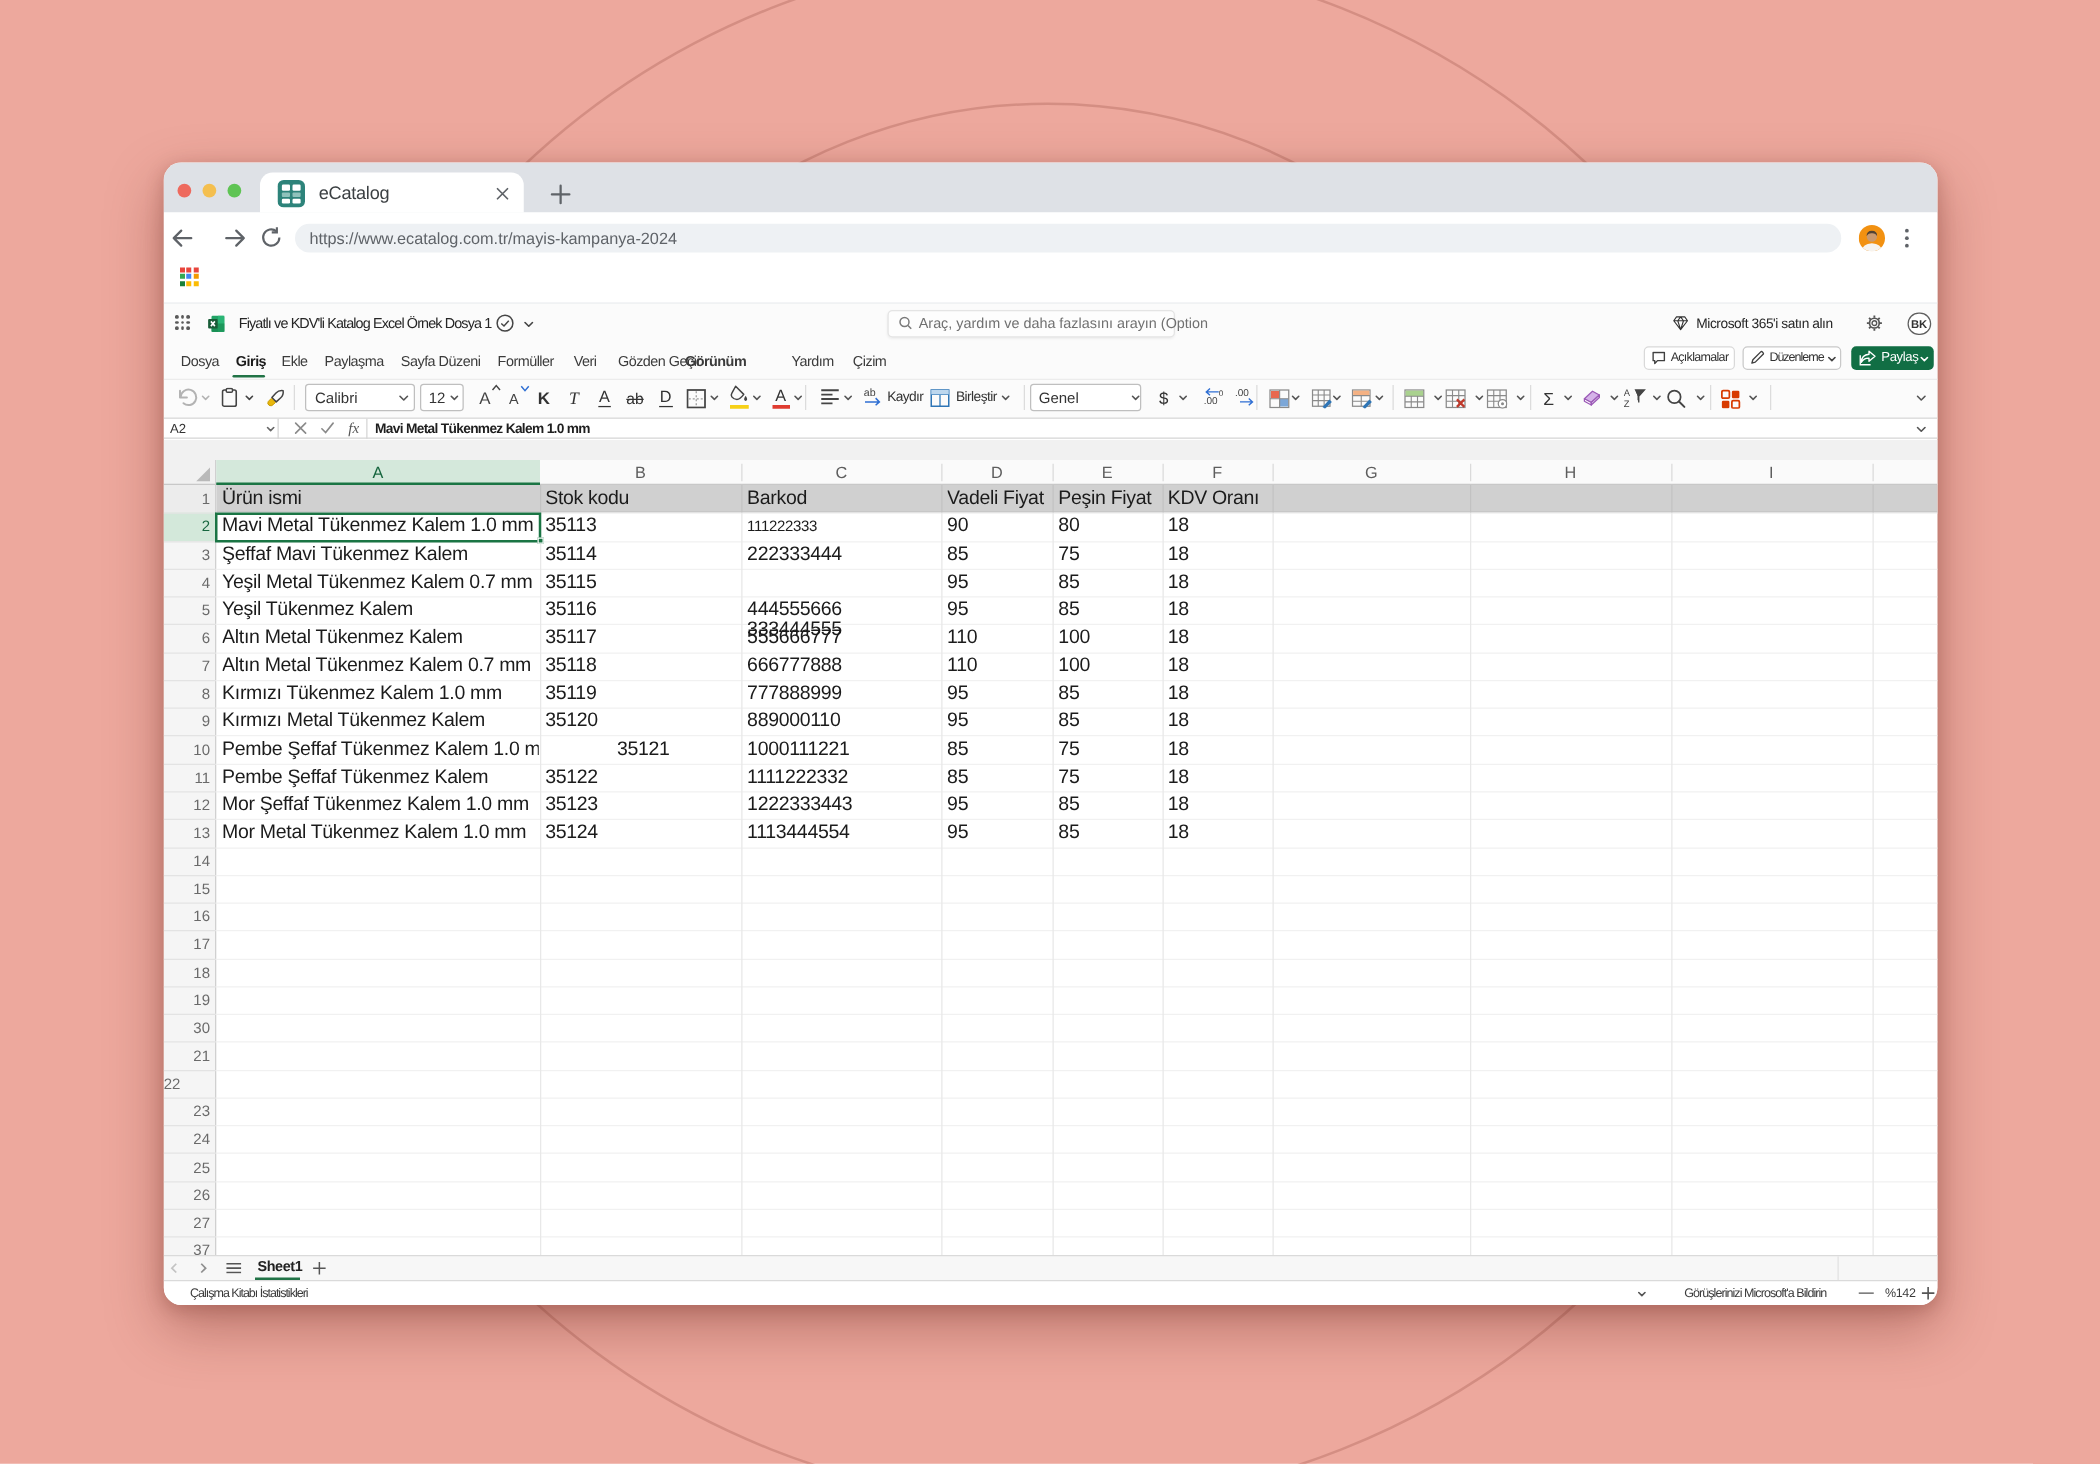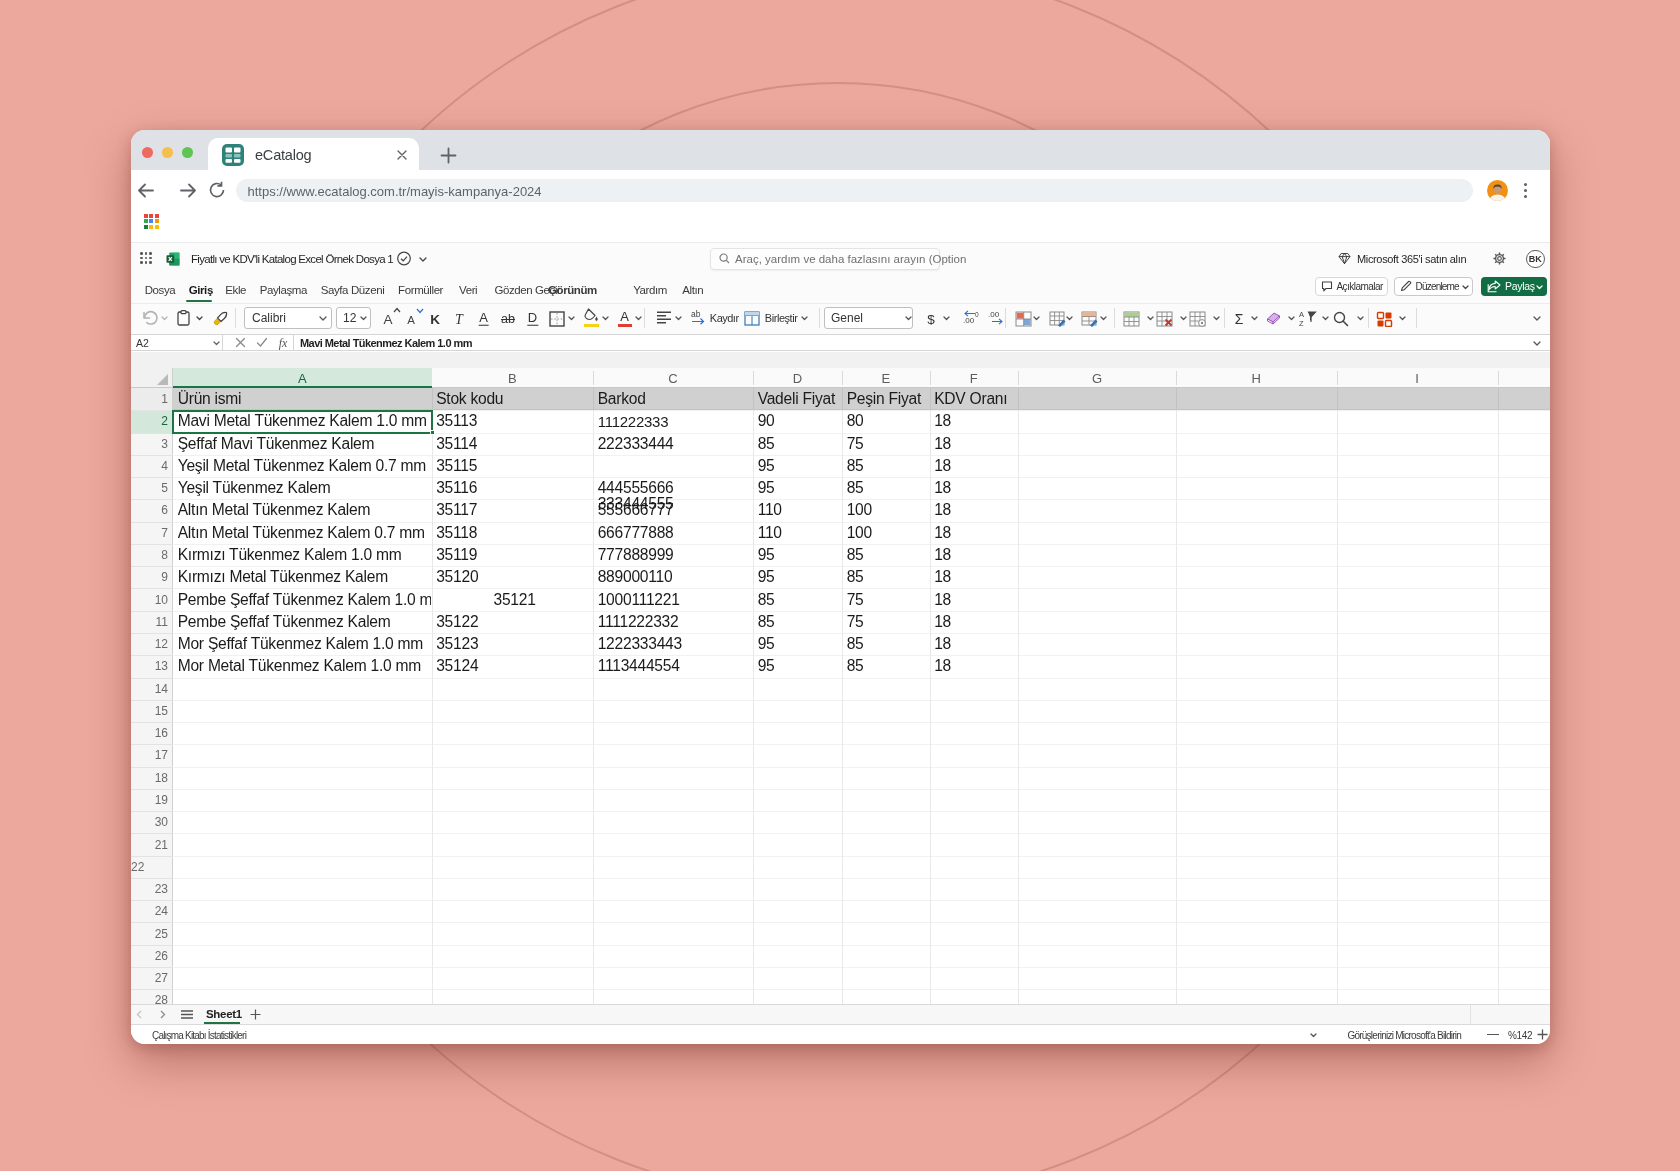--- a/index.html
+++ b/index.html
@@ -118,21 +118,21 @@
 <div style="position:absolute;left:13.7px;top:159.5px;transform:translateY(-50%);font-size:11.5px;color:#3b3b3b;font-weight:400;white-space:nowrap;letter-spacing:-0.4px;">Dosya</div>
 <div style="position:absolute;left:57.7px;top:159.5px;transform:translateY(-50%);font-size:11.5px;color:#1b1b1b;font-weight:700;white-space:nowrap;letter-spacing:-0.4px;">Giriş</div>
 <div style="position:absolute;left:94.3px;top:159.5px;transform:translateY(-50%);font-size:11.5px;color:#3b3b3b;font-weight:400;white-space:nowrap;letter-spacing:-0.4px;">Ekle</div>
 <div style="position:absolute;left:128.7px;top:159.5px;transform:translateY(-50%);font-size:11.5px;color:#3b3b3b;font-weight:400;white-space:nowrap;letter-spacing:-0.4px;">Paylaşma</div>
 <div style="position:absolute;left:189.7px;top:159.5px;transform:translateY(-50%);font-size:11.5px;color:#3b3b3b;font-weight:400;white-space:nowrap;letter-spacing:-0.4px;">Sayfa Düzeni</div>
 <div style="position:absolute;left:267.1px;top:159.5px;transform:translateY(-50%);font-size:11.5px;color:#3b3b3b;font-weight:400;white-space:nowrap;letter-spacing:-0.4px;">Formüller</div>
 <div style="position:absolute;left:328px;top:159.5px;transform:translateY(-50%);font-size:11.5px;color:#3b3b3b;font-weight:400;white-space:nowrap;letter-spacing:-0.4px;">Veri</div>
 <div style="position:absolute;left:363.4px;top:159.5px;transform:translateY(-50%);font-size:11.5px;color:#3b3b3b;font-weight:400;white-space:nowrap;letter-spacing:-0.4px;">Gözden Geçir</div>
 <div style="position:absolute;left:417px;top:159.5px;transform:translateY(-50%);font-size:11.5px;color:#3b3b3b;font-weight:700;white-space:nowrap;letter-spacing:-0.4px;">Görünüm</div>
 <div style="position:absolute;left:502.2px;top:159.5px;transform:translateY(-50%);font-size:11.5px;color:#3b3b3b;font-weight:400;white-space:nowrap;letter-spacing:-0.4px;">Yardım</div>
-<div style="position:absolute;left:551.3px;top:159.5px;transform:translateY(-50%);font-size:11.5px;color:#3b3b3b;font-weight:400;white-space:nowrap;letter-spacing:-0.4px;">Altın</div>
+<div style="position:absolute;left:551.3px;top:159.5px;transform:translateY(-50%);font-size:11.5px;color:#3b3b3b;font-weight:400;white-space:nowrap;letter-spacing:-0.4px;">Çizim</div>
 <div style="position:absolute;left:55.2px;top:169.8px;width:26px;height:2.6px;background:#217346;border-radius:2px;"></div>
 <div style="position:absolute;left:0px;top:172.8px;width:1419px;height:1px;background:#ececec;"></div>
 <div style="position:absolute;left:1183.5px;top:146.5px;width:73px;height:19.5px;background:#fff;border:1px solid #d9d9d9;border-radius:4px;"></div>
 <svg style="position:absolute;left:1190px;top:150.5px" width="12" height="11" viewBox="0 0 12 11">
       <path d="M1.5 1 H10.5 V7.5 H5 L2.8 9.8 V7.5 H1.5 Z" fill="none" stroke="#404040" stroke-width="1.1" stroke-linejoin="round"></path>
     </svg>
 <div style="position:absolute;left:1205.5px;top:156.3px;transform:translateY(-50%);font-size:10px;color:#333;font-weight:400;white-space:nowrap;letter-spacing:-0.55px;">Açıklamalar</div>
 <div style="position:absolute;left:1262.5px;top:146.5px;width:79px;height:19.5px;background:#fff;border:1px solid #c9c9c9;border-radius:4px;"></div>
 <svg style="position:absolute;left:1269px;top:150px" width="12" height="12" viewBox="0 0 12 12">
       <path d="M1.5 10.5 L2.3 7.8 L8.6 1.5 Q9.2 0.9 9.9 1.6 L10.4 2.1 Q11.1 2.8 10.5 3.4 L4.2 9.7 Z" fill="none" stroke="#404040" stroke-width="1.1" stroke-linejoin="round"></path>
@@ -439,21 +439,21 @@
 <div style="position:absolute;left:0;top:759.08px;transform:translateY(-50%);width:37px;text-align:right;font-size:12px;color:#6a6a6a;">23</div>
 <div style="position:absolute;left:0px;top:770.21px;width:42px;height:1px;background:#e3e3e3;"></div>
 <div style="position:absolute;left:0;top:781.35px;transform:translateY(-50%);width:37px;text-align:right;font-size:12px;color:#6a6a6a;">24</div>
 <div style="position:absolute;left:0px;top:792.48px;width:42px;height:1px;background:#e3e3e3;"></div>
 <div style="position:absolute;left:0;top:803.62px;transform:translateY(-50%);width:37px;text-align:right;font-size:12px;color:#6a6a6a;">25</div>
 <div style="position:absolute;left:0px;top:814.75px;width:42px;height:1px;background:#e3e3e3;"></div>
 <div style="position:absolute;left:0;top:825.88px;transform:translateY(-50%);width:37px;text-align:right;font-size:12px;color:#6a6a6a;">26</div>
 <div style="position:absolute;left:0px;top:837.02px;width:42px;height:1px;background:#e3e3e3;"></div>
 <div style="position:absolute;left:0;top:848.15px;transform:translateY(-50%);width:37px;text-align:right;font-size:12px;color:#6a6a6a;">27</div>
 <div style="position:absolute;left:0px;top:859.29px;width:42px;height:1px;background:#e3e3e3;"></div>
-<div style="position:absolute;left:0;top:870.42px;transform:translateY(-50%);width:37px;text-align:right;font-size:12px;color:#6a6a6a;">28</div>
+<div style="position:absolute;left:0;top:870.42px;transform:translateY(-50%);width:37px;text-align:right;font-size:12px;color:#6a6a6a;">37</div>
 <div style="position:absolute;left:42px;top:280.27px;width:1377px;height:1px;background:#f1f1f1;"></div>
 <div style="position:absolute;left:42px;top:302.54px;width:1377px;height:1px;background:#f1f1f1;"></div>
 <div style="position:absolute;left:42px;top:324.81px;width:1377px;height:1px;background:#f1f1f1;"></div>
 <div style="position:absolute;left:42px;top:347.08px;width:1377px;height:1px;background:#f1f1f1;"></div>
 <div style="position:absolute;left:42px;top:369.35px;width:1377px;height:1px;background:#f1f1f1;"></div>
 <div style="position:absolute;left:42px;top:391.62px;width:1377px;height:1px;background:#f1f1f1;"></div>
 <div style="position:absolute;left:42px;top:413.89px;width:1377px;height:1px;background:#f1f1f1;"></div>
 <div style="position:absolute;left:42px;top:436.16px;width:1377px;height:1px;background:#f1f1f1;"></div>
 <div style="position:absolute;left:42px;top:458.43px;width:1377px;height:1px;background:#f1f1f1;"></div>
 <div style="position:absolute;left:42px;top:480.7px;width:1377px;height:1px;background:#f1f1f1;"></div>
@@ -493,21 +493,21 @@
 <div style="position:absolute;left:1366.5px;top:280.27px;width:1px;height:593.43px;background:#e8e8e8;"></div>
 <div style="position:absolute;left:1366.5px;top:258px;width:1px;height:22.27px;background:#c2c2c2;"></div>
 <div style="position:absolute;left:46.7px;top:269.13px;transform:translateY(-50%);width:253.8px;overflow:hidden;font-size:15.6px;letter-spacing:-0.25px;color:#1b1b1b;white-space:nowrap;">Ürün ismi</div>
 <div style="position:absolute;left:305.2px;top:269.13px;transform:translateY(-50%);width:156.8px;overflow:hidden;font-size:15.6px;letter-spacing:-0.25px;color:#1b1b1b;white-space:nowrap;">Stok kodu</div>
 <div style="position:absolute;left:466.7px;top:269.13px;transform:translateY(-50%);width:155.3px;overflow:hidden;font-size:15.6px;letter-spacing:-0.25px;color:#1b1b1b;white-space:nowrap;">Barkod</div>
 <div style="position:absolute;left:626.7px;top:269.13px;transform:translateY(-50%);width:84.3px;overflow:hidden;font-size:15.6px;letter-spacing:-0.25px;color:#1b1b1b;white-space:nowrap;">Vadeli Fiyat</div>
 <div style="position:absolute;left:715.7px;top:269.13px;transform:translateY(-50%);width:82.8px;overflow:hidden;font-size:15.6px;letter-spacing:-0.25px;color:#1b1b1b;white-space:nowrap;">Peşin Fiyat</div>
 <div style="position:absolute;left:803.2px;top:269.13px;transform:translateY(-50%);width:83.8px;overflow:hidden;font-size:15.6px;letter-spacing:-0.25px;color:#1b1b1b;white-space:nowrap;">KDV Oranı</div>
 <div style="position:absolute;left:46.7px;top:291.4px;transform:translateY(-50%);width:253.8px;overflow:hidden;font-size:15.6px;letter-spacing:-0.25px;color:#1b1b1b;white-space:nowrap;">Mavi Metal Tükenmez Kalem 1.0 mm</div>
 <div style="position:absolute;left:305.2px;top:291.4px;transform:translateY(-50%);width:156.8px;overflow:hidden;font-size:15.6px;letter-spacing:-0.25px;color:#1b1b1b;white-space:nowrap;">35113</div>
-<div style="position:absolute;left:466.7px;top:291.4px;transform:translateY(-50%);width:155.3px;overflow:hidden;font-size:15px;letter-spacing:-0.25px;color:#1b1b1b;white-space:nowrap;">111222333</div>
+<div style="position:absolute;left:466.7px;top:291.4px;transform:translateY(-50%);width:155.3px;overflow:hidden;font-size:12px;letter-spacing:-0.25px;color:#1b1b1b;white-space:nowrap;">111222333</div>
 <div style="position:absolute;left:626.7px;top:291.4px;transform:translateY(-50%);width:84.3px;overflow:hidden;font-size:15.6px;letter-spacing:-0.25px;color:#1b1b1b;white-space:nowrap;">90</div>
 <div style="position:absolute;left:715.7px;top:291.4px;transform:translateY(-50%);width:82.8px;overflow:hidden;font-size:15.6px;letter-spacing:-0.25px;color:#1b1b1b;white-space:nowrap;">80</div>
 <div style="position:absolute;left:803.2px;top:291.4px;transform:translateY(-50%);width:83.8px;overflow:hidden;font-size:15.6px;letter-spacing:-0.25px;color:#1b1b1b;white-space:nowrap;">18</div>
 <div style="position:absolute;left:46.7px;top:313.68px;transform:translateY(-50%);width:253.8px;overflow:hidden;font-size:15.6px;letter-spacing:-0.25px;color:#1b1b1b;white-space:nowrap;">Şeffaf Mavi Tükenmez Kalem</div>
 <div style="position:absolute;left:305.2px;top:313.68px;transform:translateY(-50%);width:156.8px;overflow:hidden;font-size:15.6px;letter-spacing:-0.25px;color:#1b1b1b;white-space:nowrap;">35114</div>
 <div style="position:absolute;left:466.7px;top:313.68px;transform:translateY(-50%);width:155.3px;overflow:hidden;font-size:15.6px;letter-spacing:-0.25px;color:#1b1b1b;white-space:nowrap;">222333444</div>
 <div style="position:absolute;left:626.7px;top:313.68px;transform:translateY(-50%);width:84.3px;overflow:hidden;font-size:15.6px;letter-spacing:-0.25px;color:#1b1b1b;white-space:nowrap;">85</div>
 <div style="position:absolute;left:715.7px;top:313.68px;transform:translateY(-50%);width:82.8px;overflow:hidden;font-size:15.6px;letter-spacing:-0.25px;color:#1b1b1b;white-space:nowrap;">75</div>
 <div style="position:absolute;left:803.2px;top:313.68px;transform:translateY(-50%);width:83.8px;overflow:hidden;font-size:15.6px;letter-spacing:-0.25px;color:#1b1b1b;white-space:nowrap;">18</div>
 <div style="position:absolute;left:46.7px;top:335.94px;transform:translateY(-50%);width:253.8px;overflow:hidden;font-size:15.6px;letter-spacing:-0.25px;color:#1b1b1b;white-space:nowrap;">Yeşil Metal Tükenmez Kalem 0.7 mm</div>

